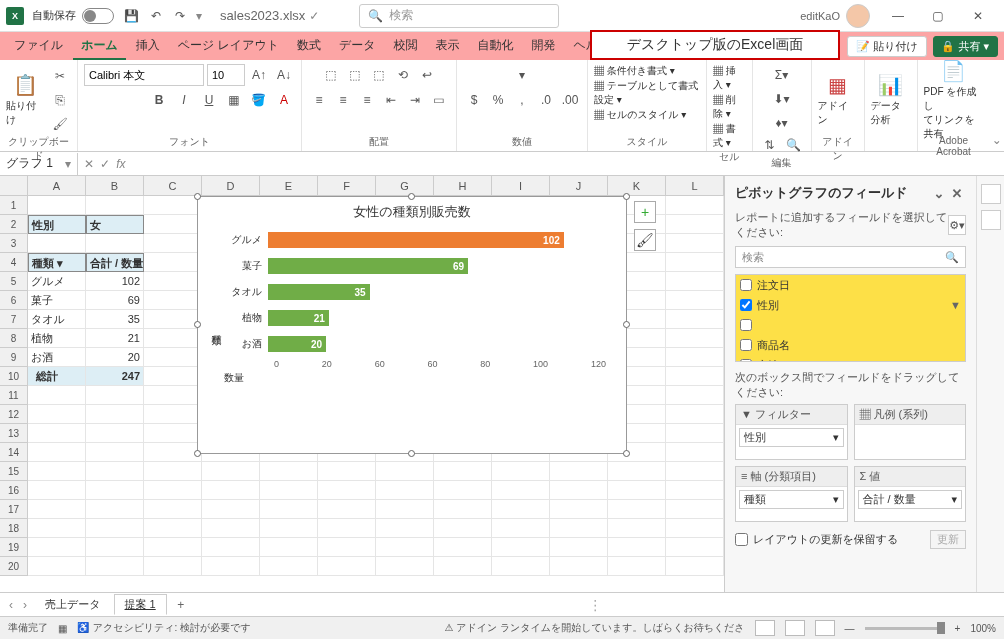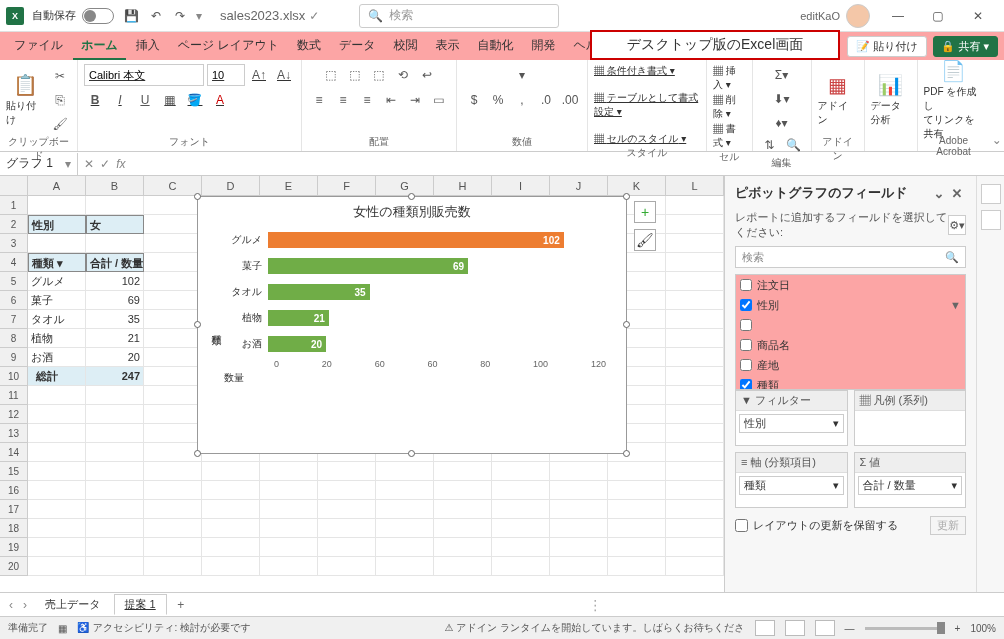--- a/index.html
+++ b/index.html
@@ -78,21 +78,21 @@
 .sidepanel { width: 310px; background: #f7f7f7; border-left: 1px solid #ccc; display: flex; }
 .panel-main { flex: 1; padding: 8px 10px; display: flex; flex-direction: column; }
 .panel-title { font-size: 13px; font-weight: bold; display: flex; align-items: center; }
 .panel-title .sp { flex: 1; }
 .panel-title .pbtn { width: 18px; cursor: pointer; color: #666; text-align: center; }
 .panel-subtitle { display: flex; align-items: center; margin: 8px 0 6px; font-size: 11px; color: #555; }
 .panel-subtitle .sp { flex: 1; }
 .panel-subtitle .gear { width: 22px; height: 20px; border: 1px solid #ccc; text-align: center; cursor: pointer; background: #fff; font-size: 11px; line-height: 18px; }
 .panel-search { height: 22px; border: 1px solid #ccc; background: #fff; display: flex; align-items: center; padding: 0 6px; margin-bottom: 6px; font-size: 11px; color: #888; }
 .panel-search .sp { flex: 1; }
-.fieldlist { border: 1px solid #ccc; background: #fca5a5; height: 116px; overflow-y: auto; font-size: 11px; }
+.fieldlist { border: 1px solid #ccc; background: #fde047; height: 88px; overflow-y: auto; font-size: 11px; }
 .fitem { display: flex; align-items: center; height: 20px; padding: 0 4px; gap: 5px; }
 .fitem input { width: 12px; height: 12px; }
 .fitem .fl { flex: 1; }
 .fitem .filt { color: #666; font-size: 11px; }
 .dragnote { font-size: 11px; color: #555; margin: 8px 0 4px; }
 .dropgrid { display: grid; grid-template-columns: 1fr 1fr; gap: 6px; }
 .dropzone { border: 1px solid #ccc; background: #fff; min-height: 56px; }
 .dz-h { background: #eee; padding: 2px 5px; font-size: 11px; color: #555; border-bottom: 1px solid #ddd; }
 .dz-item { display: flex; align-items: center; border: 1px solid #ccc; margin: 3px; padding: 1px 4px; font-size: 11px; background: #fff; }
 .dz-item .sp { flex: 1; }
@@ -173,21 +173,21 @@
       <div style="display:flex;flex-direction:column;gap:2px;">
         <div class="rbtn">✂</div>
         <div class="rbtn">⎘</div>
         <div class="rbtn">🖌</div>
       </div>
     </div>
     <div class="glabel">クリップボード</div>
   </div>
 
   <div class="rgroup">
-    <div class="gbody" style="flex-direction:column;align-items:flex-start;gap:3px;text-decoration:underline;">
+    <div class="gbody" style="flex-direction:column;align-items:flex-end;gap:3px;">
       <div style="display:flex;gap:3px;">
         <input class="font-sel" value="Calibri 本文" style="">
         <input class="size-sel" value="10" style="">
         <div class="rbtn">A↑</div>
         <div class="rbtn">A↓</div>
       </div>
       <div style="display:flex;gap:3px;">
         <div class="rbtn">
             <b>B</b>
           </div>
@@ -238,21 +238,21 @@
         <div class="rbtn">%</div>
         <div class="rbtn">,</div>
         <div class="rbtn">.0</div>
         <div class="rbtn">.00</div>
       </div>
     </div>
     <div class="glabel">数値</div>
   </div>
 
   <div class="rgroup">
-    <div class="gbody" style="flex-direction:column;align-items:flex-start;gap:13px;font-size:10px;text-decoration:underline;">
+    <div class="gbody" style="flex-direction:column;align-items:flex-start;gap:1px;font-size:10px;">
       <div>▦ <span>条件付き書式</span> ▾</div>
       <div>▦ <span>テーブルとして書式設定</span> ▾</div>
       <div>▦ <span>セルのスタイル</span> ▾</div>
     </div>
     <div class="glabel">スタイル</div>
   </div>
 
   <div class="rgroup">
     <div class="gbody" style="flex-direction:column;align-items:flex-start;gap:1px;font-size:10px;">
       <div>▦ <span>挿入</span> ▾</div>
@@ -742,20 +742,21 @@
           </div>
           <div class="fitem">
             <input type="checkbox" style="">
             <span class="fl">産地</span>
           </div>
           <div class="fitem">
             <input type="checkbox" checked="" style="">
             <span class="fl">種類</span>
           </div>
         </div>
+      <div class="dragnote">次のボックス間でフィールドをドラッグしてください:</div>
       <div class="dropgrid">
         <div class="dropzone">
           <div class="dz-h">▼ <span>フィルター</span></div>
           <div class="dz-item"><span>性別</span><div class="sp"></div>▾</div>
         </div>
         <div class="dropzone">
           <div class="dz-h">▦ <span>凡例 (系列)</span></div>
         </div>
         <div class="dropzone">
           <div class="dz-h">≡ <span>軸 (分類項目)</span></div>

